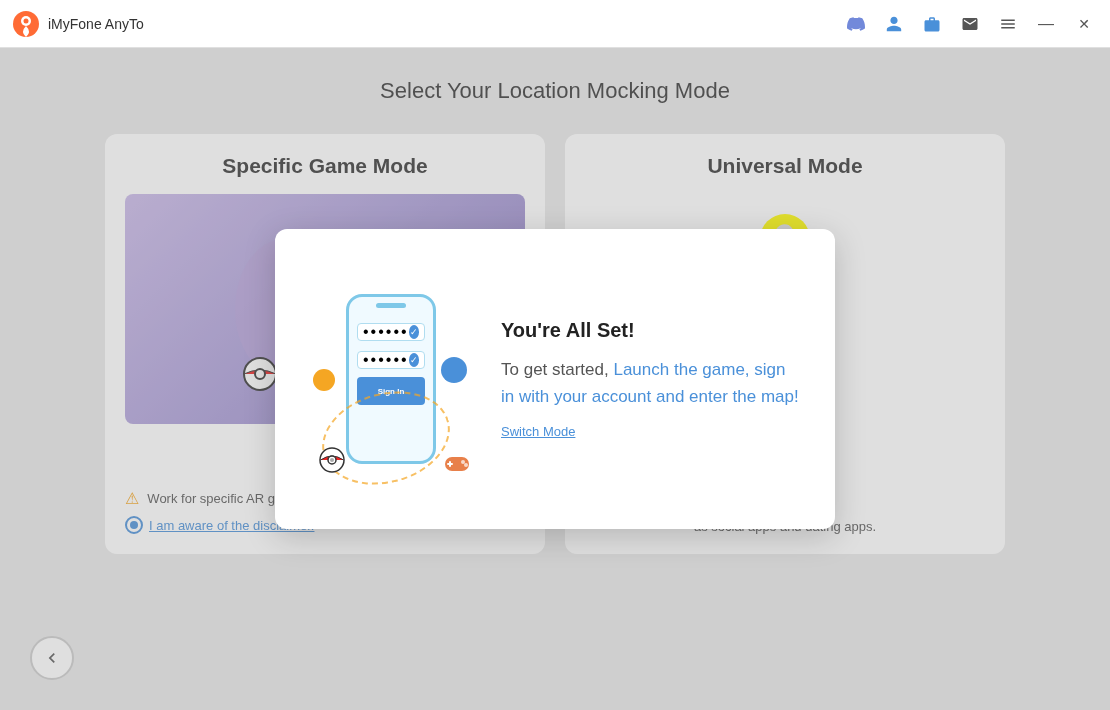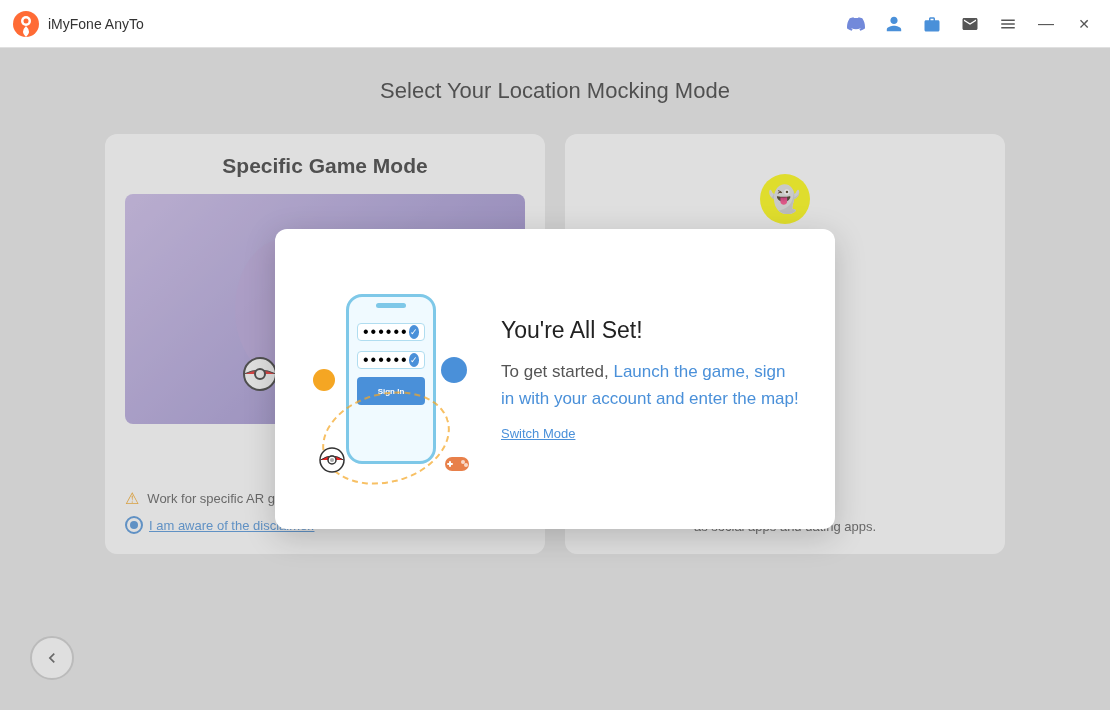--- a/index.html
+++ b/index.html
@@ -368,22 +368,22 @@
 
     
     .modal-text {
       flex: 1;
       display: flex;
       flex-direction: column;
       justify-content: center;
     }
 
     .modal-title {
-      font-size: 23px;
-      font-weight: 400;
+      font-size: 20px;
+      font-weight: 700;
       color: #222;
       margin-bottom: 14px;
     }
 
     .modal-para {
       font-size: 17px;
       line-height: 1.6;
       color: #555;
       margin-bottom: 14px;
     }
@@ -493,20 +493,21 @@
         <div class="disclaimer-link">
           <div class="disclaimer-icon">
             <div class="disclaimer-icon-inner"></div>
           </div>
           <span class="disclaimer-link-text">I am aware of the disclaimer.</span>
         </div>
       </div>
     </div>
 
     <div class="mode-card">
+      <div class="mode-card-title">Universal Mode</div>
 
       <div style="display:flex; flex-direction:column; align-items:center; padding: 20px 0; gap:14px;">
 
         <div class="app-icon-circle snapchat-icon">
           <span style="font-size:26px;">👻</span>
         </div>
 
         <div class="app-icon-circle" style="background:#e1306c;">
           <span style="font-size:22px; color:#fff;">📷</span>
         </div>

